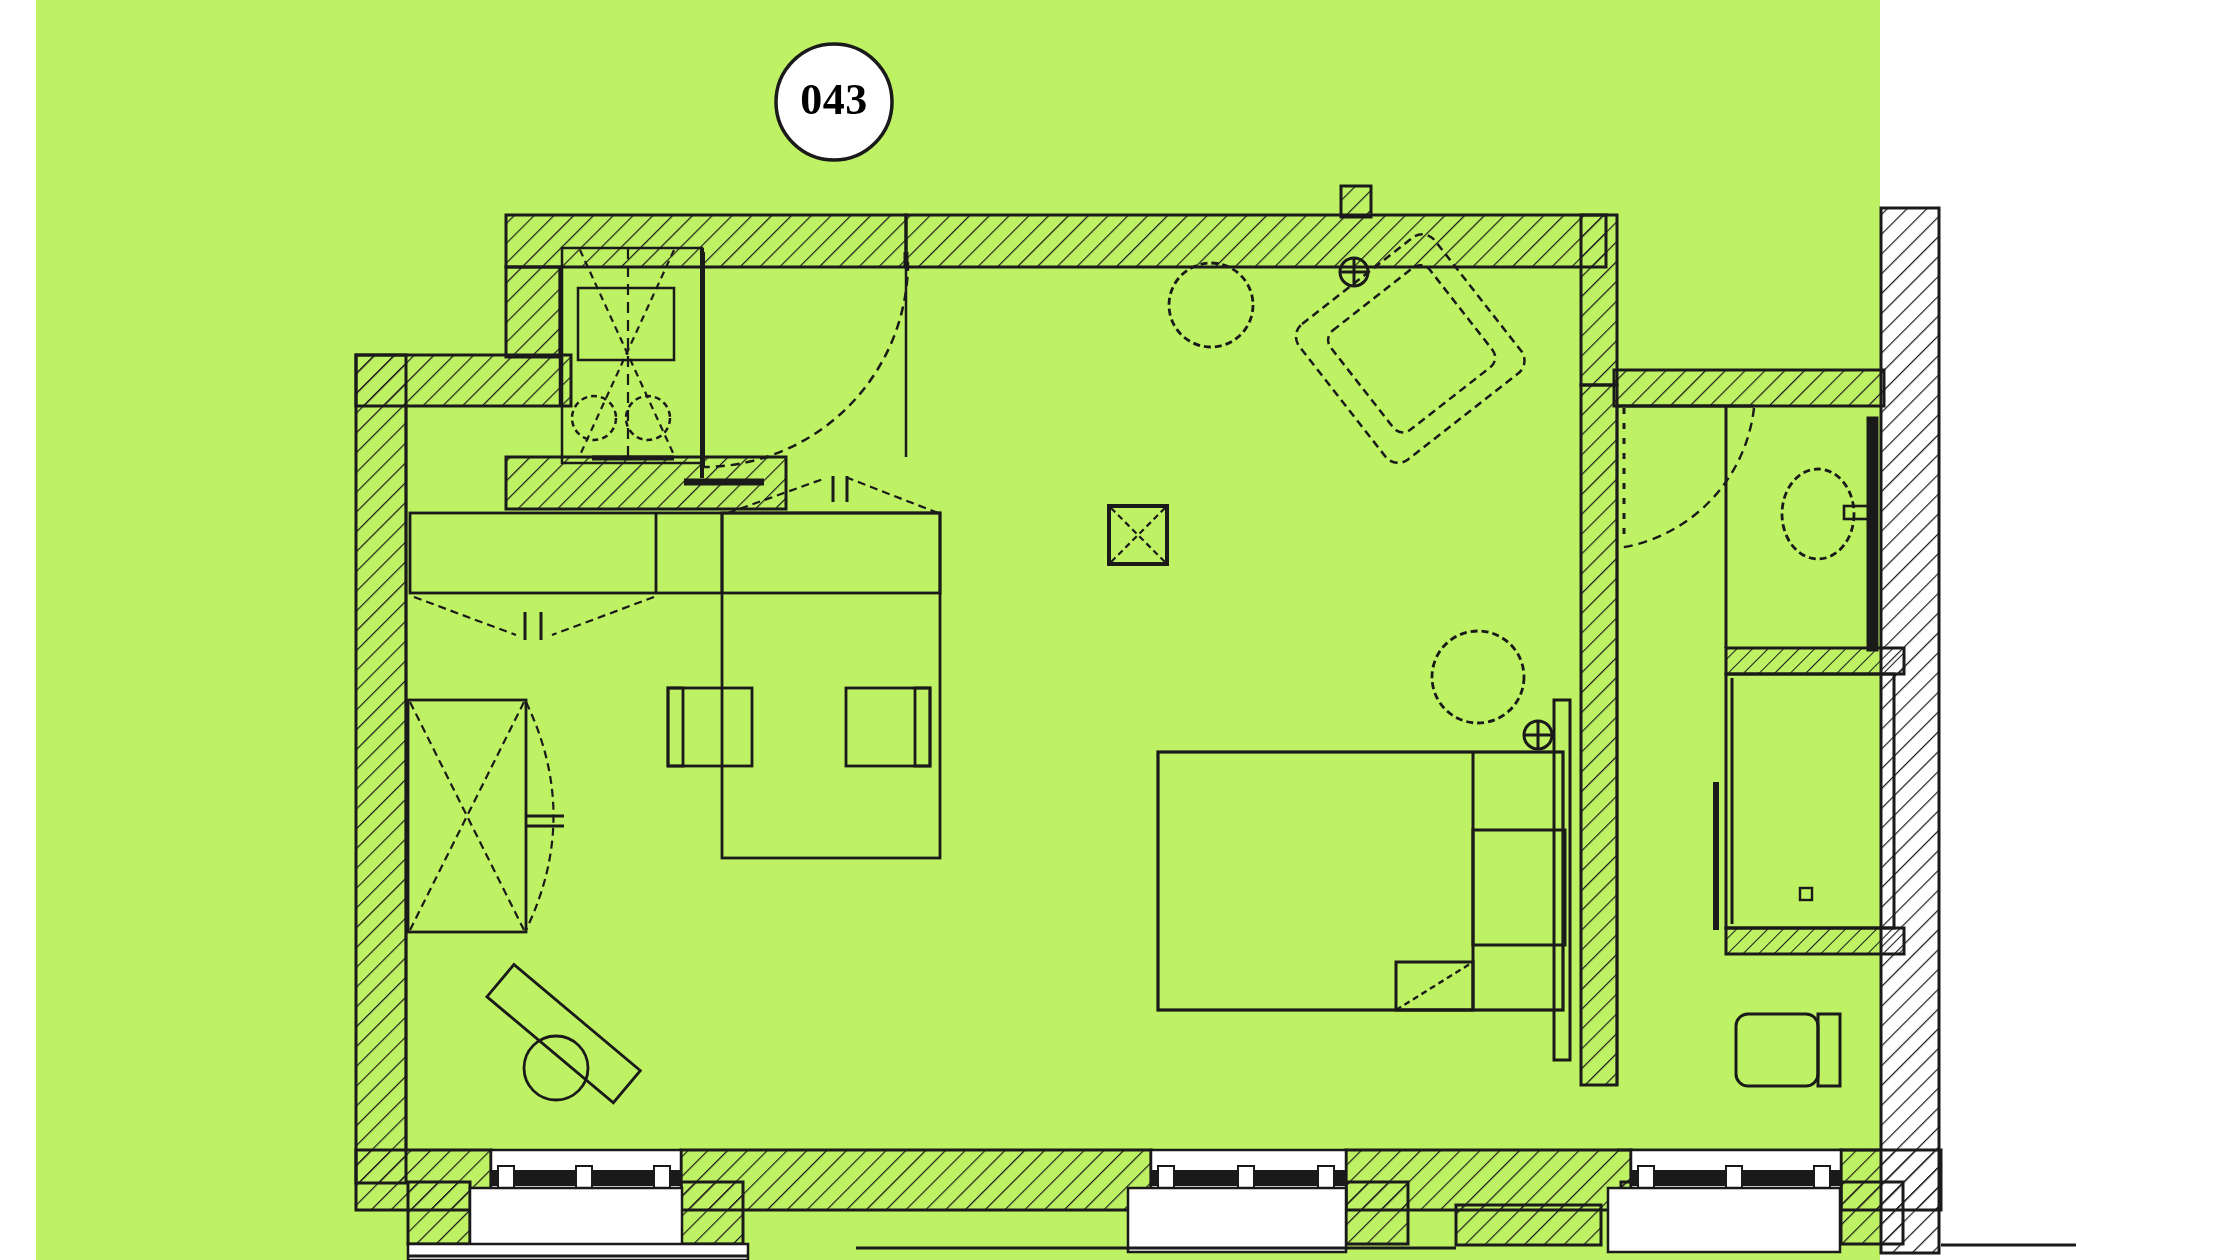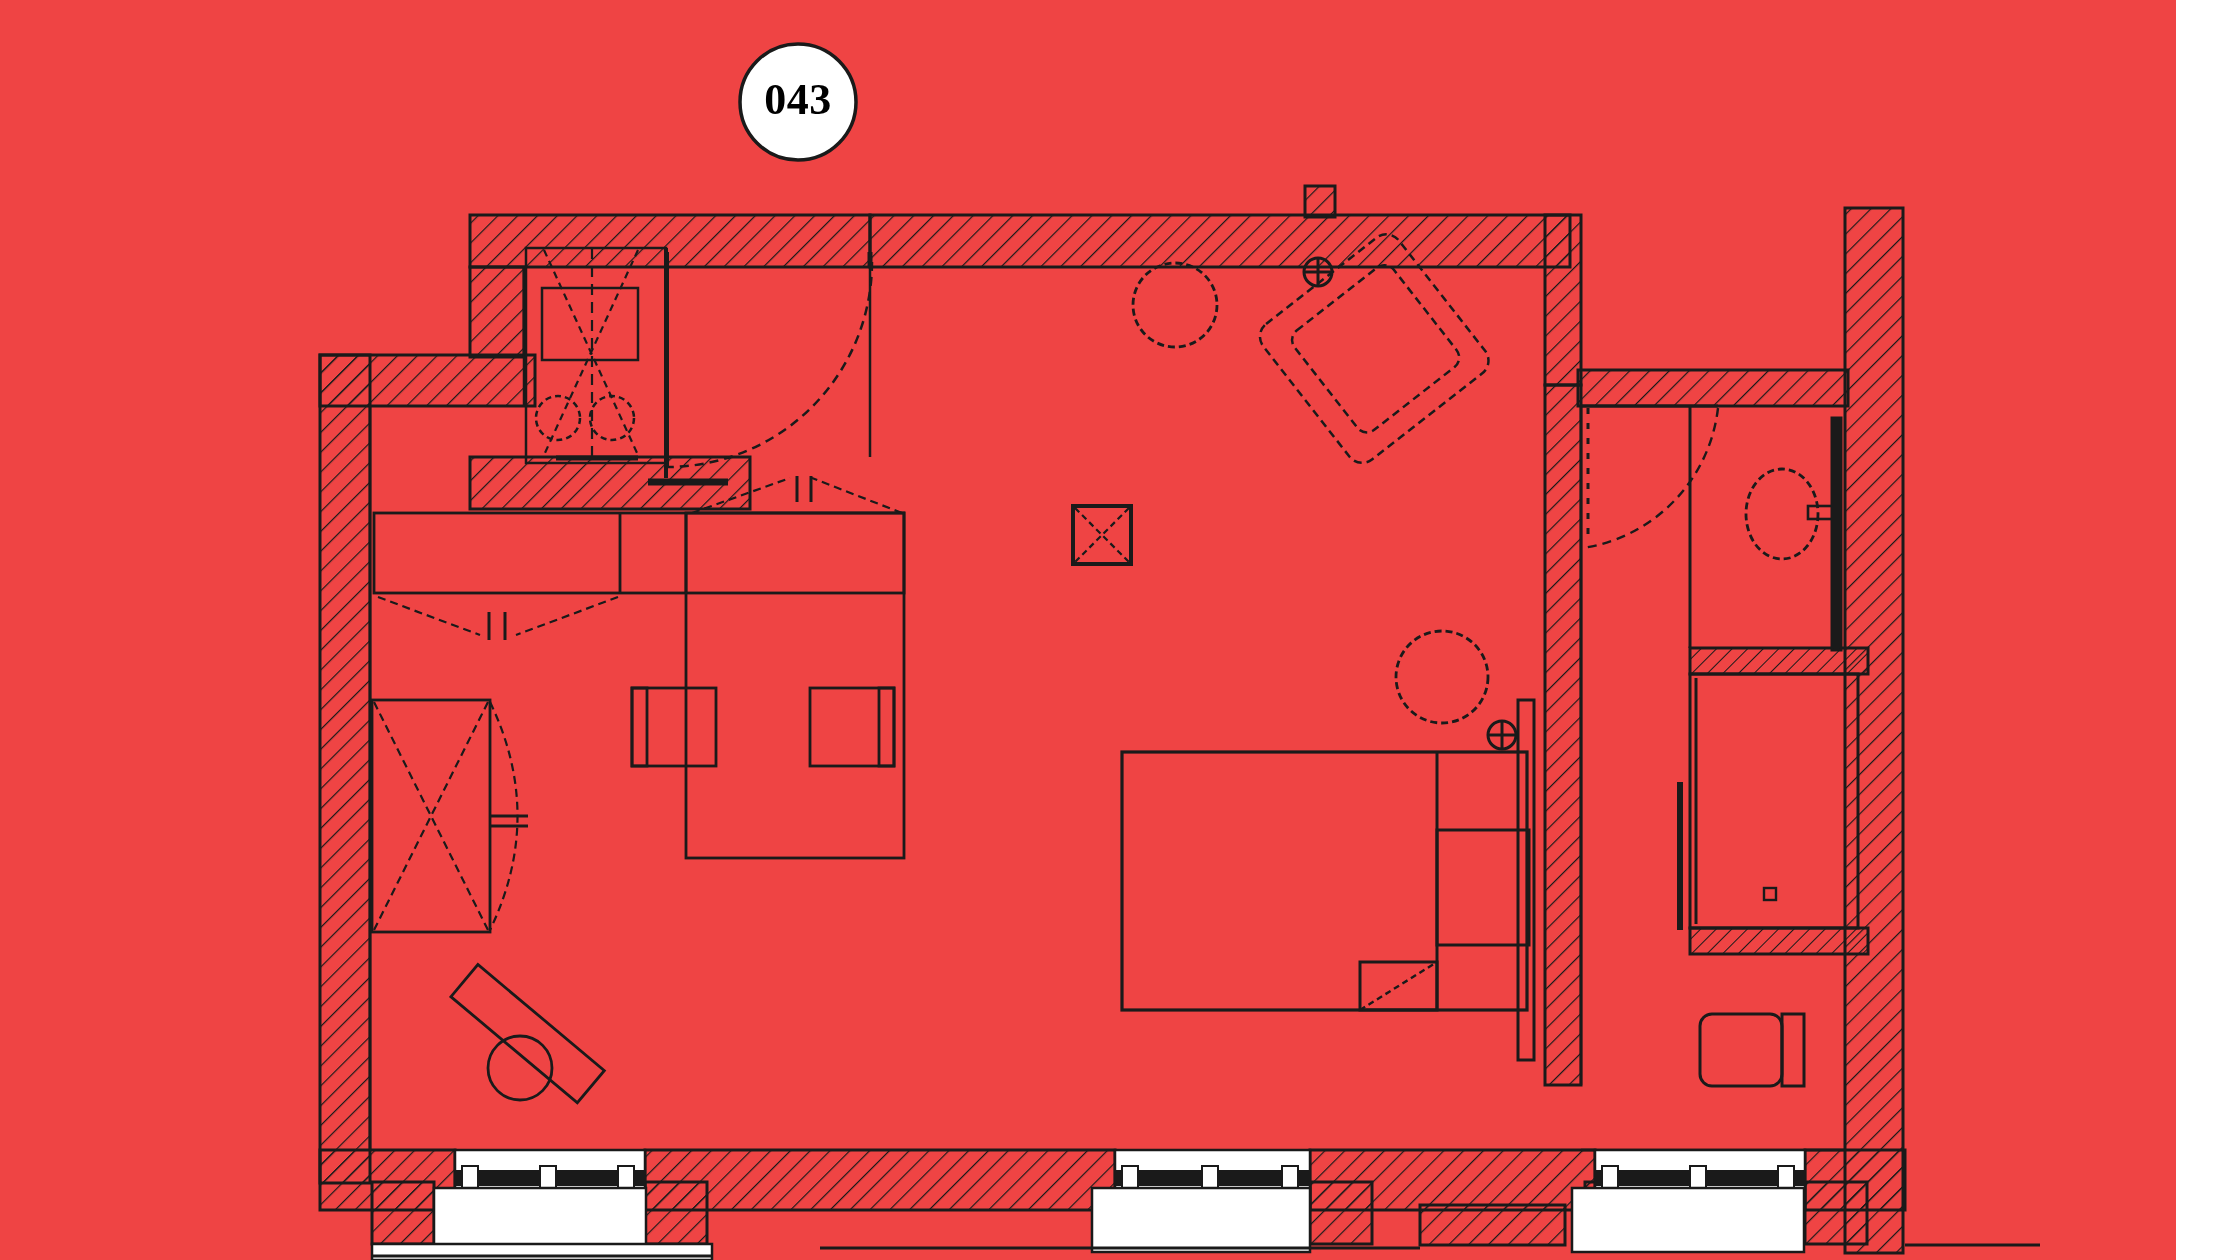--- a/index.html
+++ b/index.html
@@ -8,23 +8,24 @@
     background: #ffffff;
   }
   body {
     width: 2240px;
     height: 1260px;
     font-family: "Liberation Serif", serif;
     overflow: hidden;
   }
   #plan-root {
     position: relative;
-    width: 2176px;
+    width: 1844px;
     height: 1260px;
-    background: #ef4444;
+    background: #bef264;
+    margin-left: 36px;
   }
   #floorplan-svg {
     position: absolute;
     left: 0;
     top: 0;
     width: 2240px;
     height: 1260px;
     display: block;
   }
   .room-tag-text {

